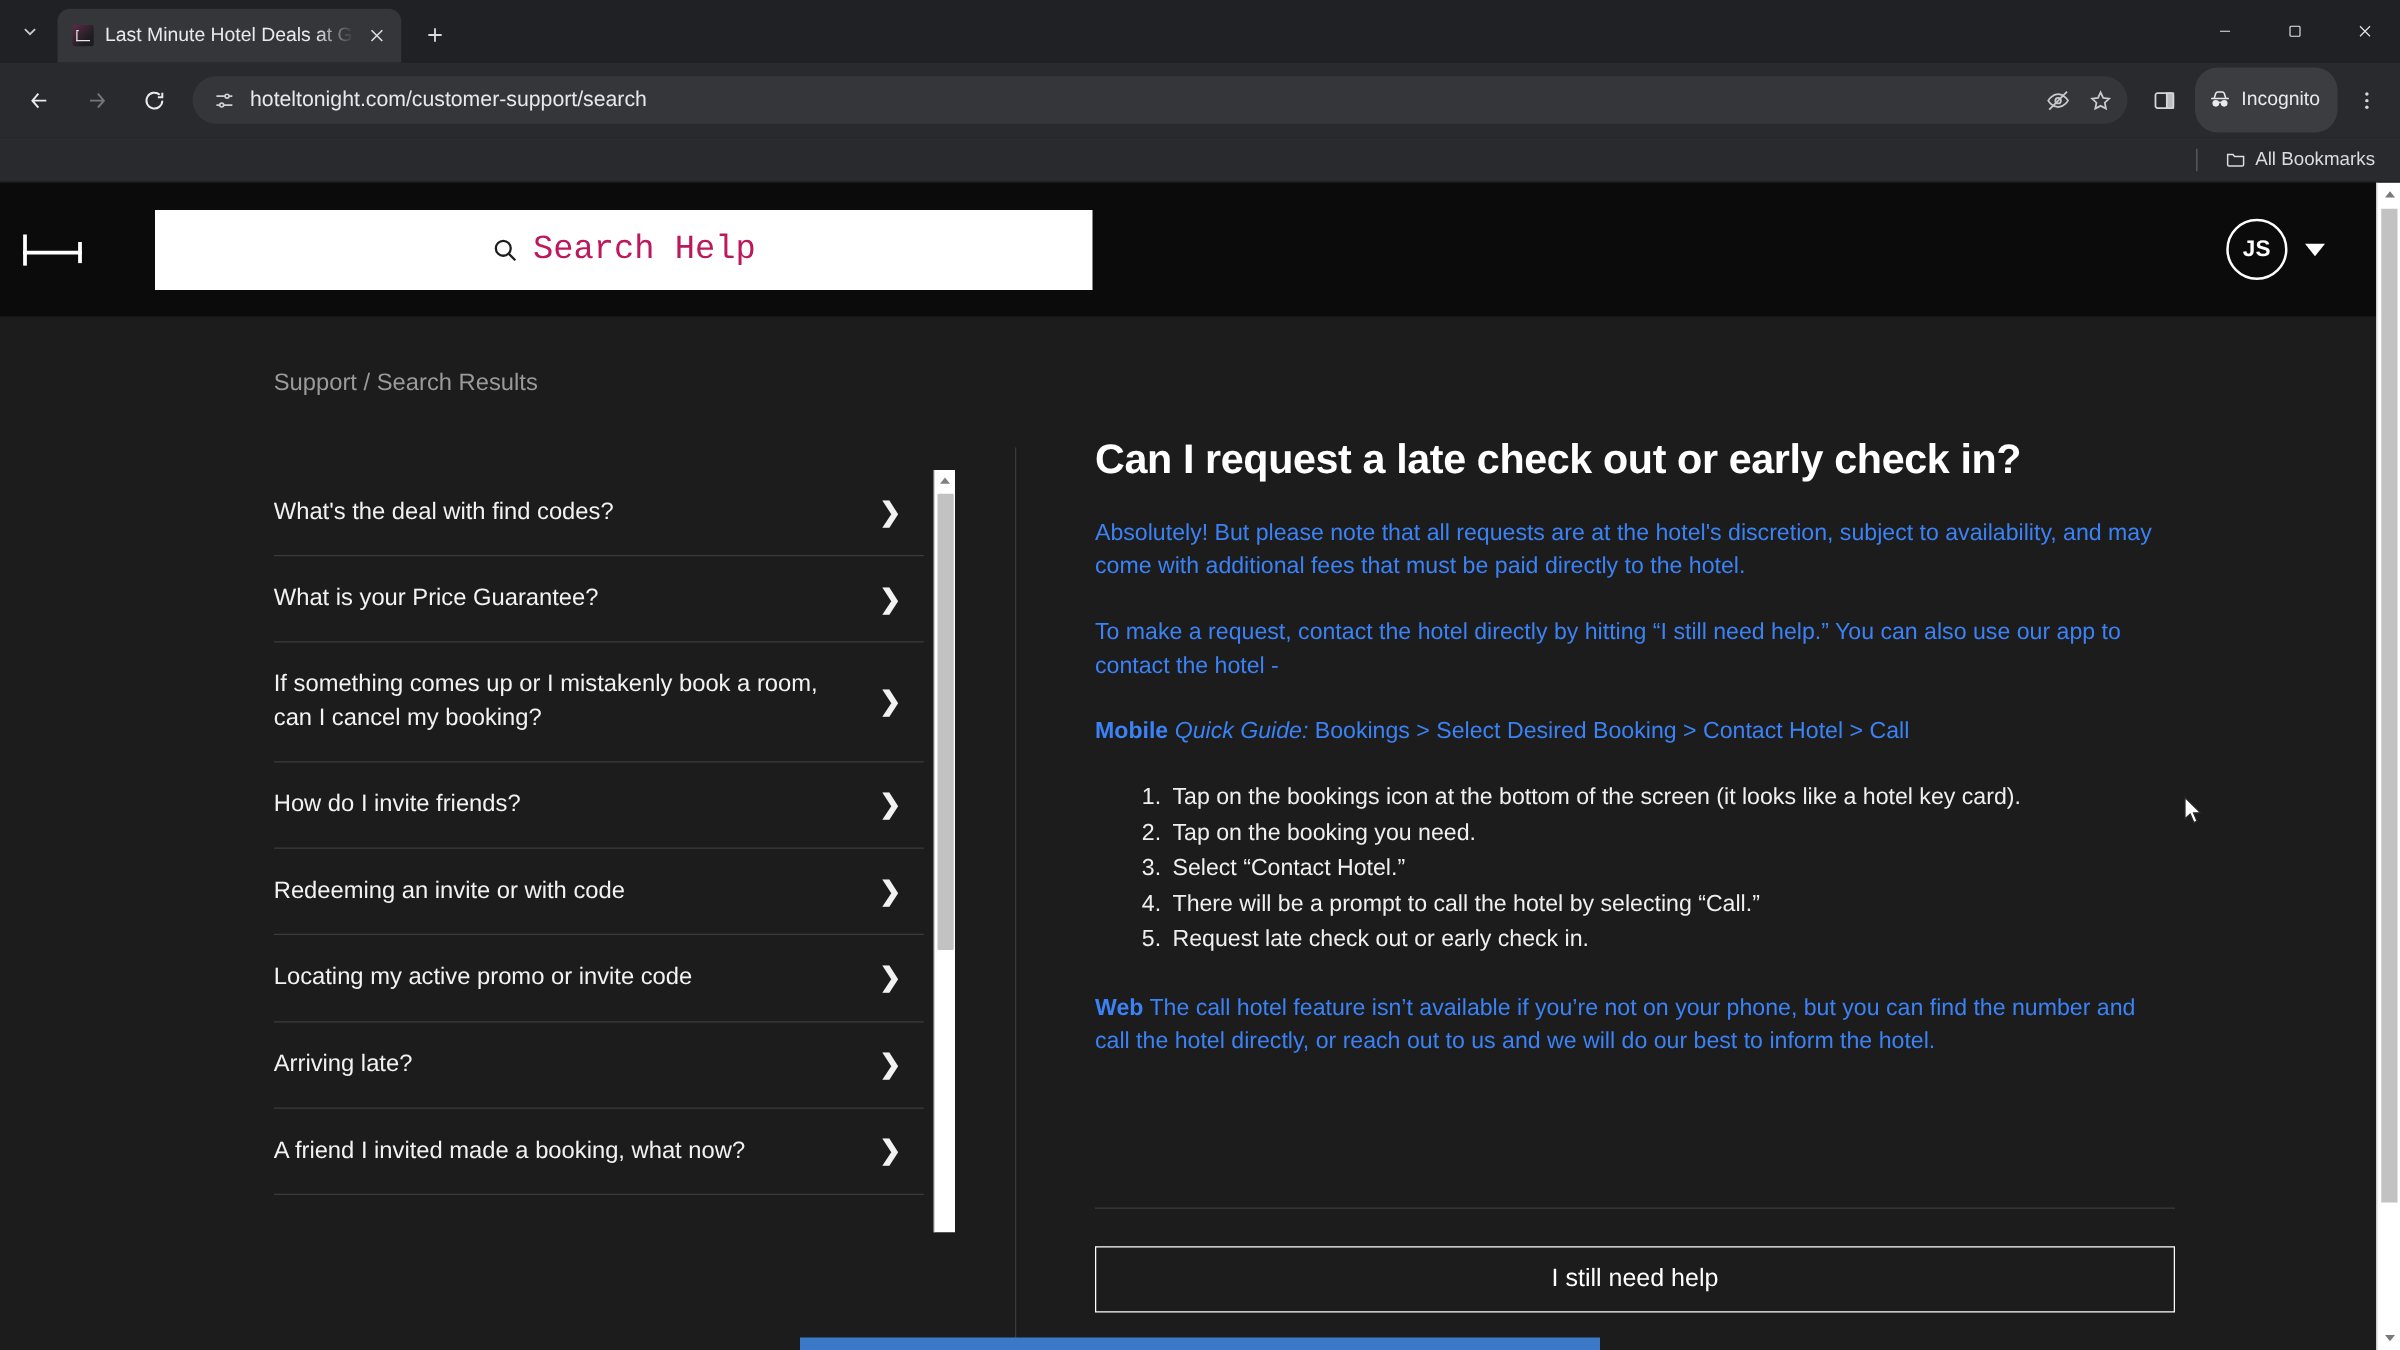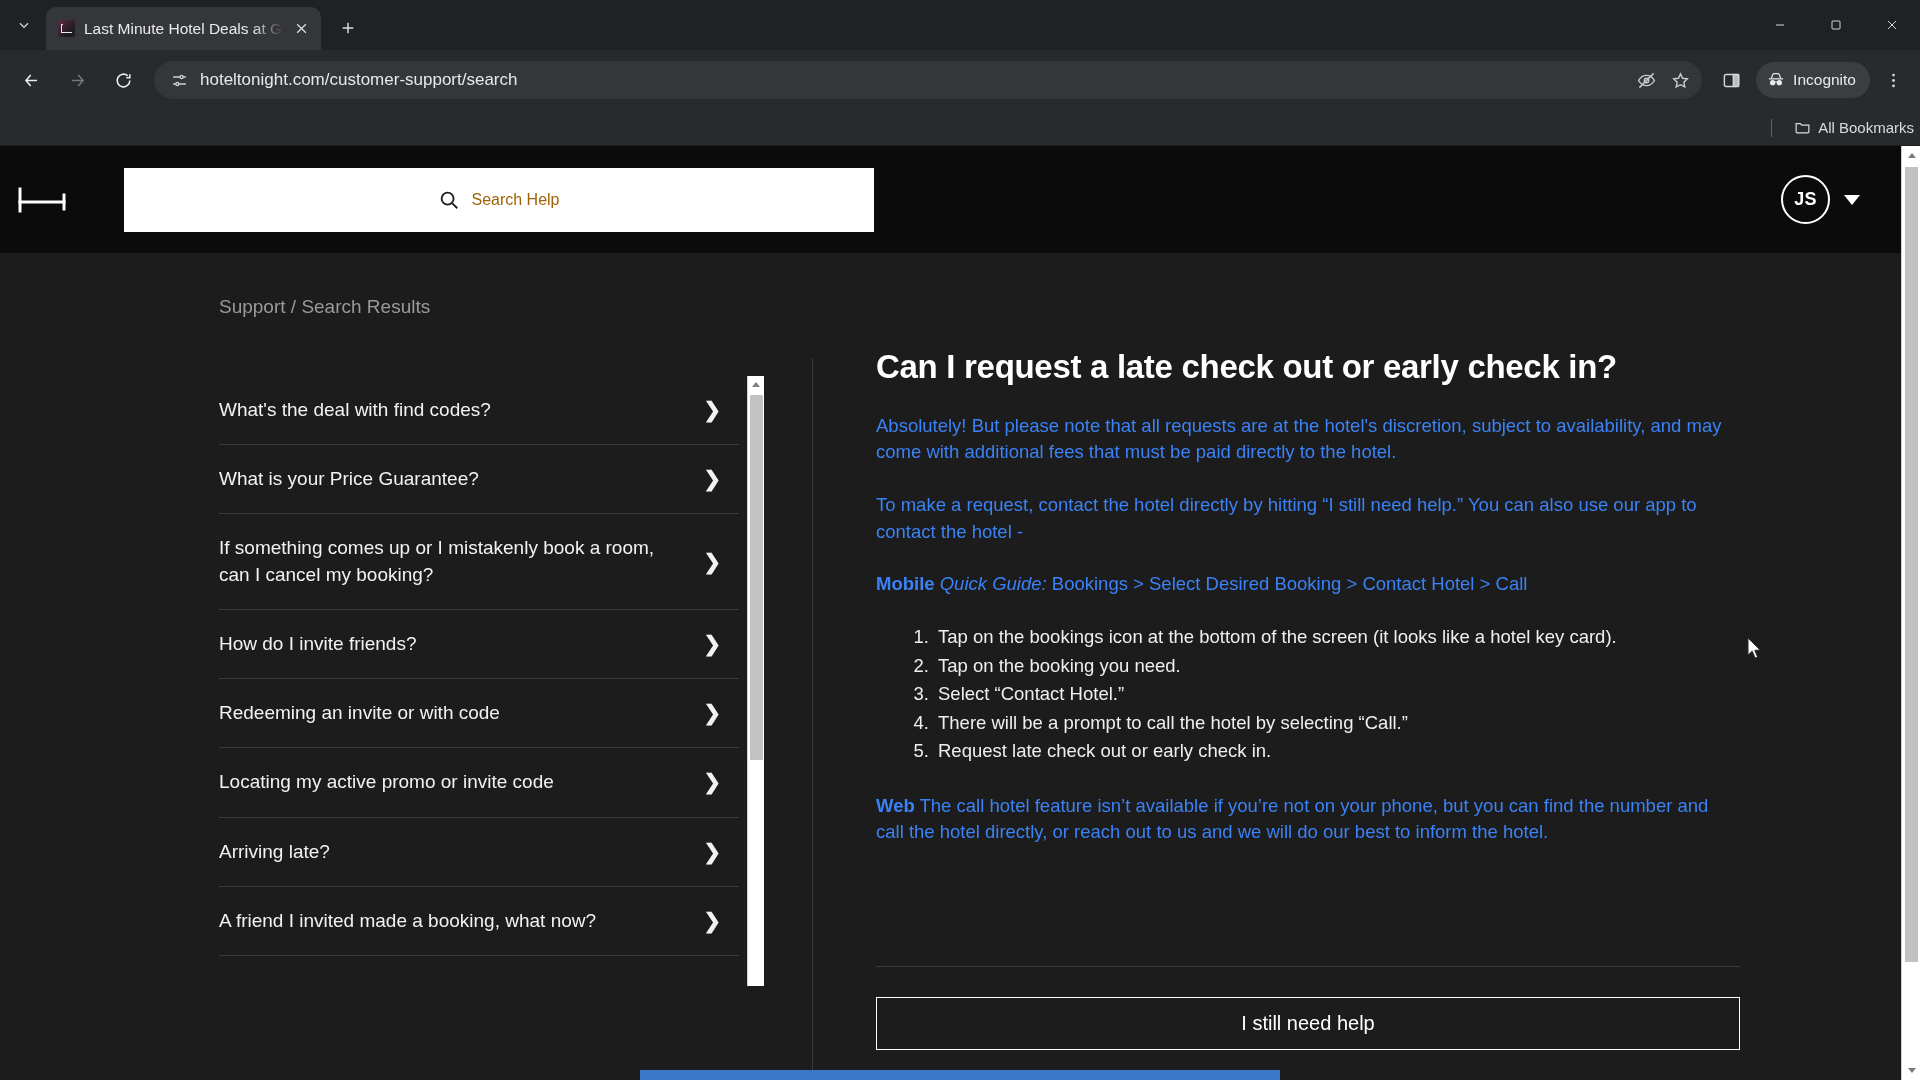--- a/index.html
+++ b/index.html
@@ -105,33 +105,33 @@
   }
   .omni-action svg { width: 19px; height: 19px; }
 
   .tb-right { display: flex; align-items: center; }
   .tb-icon {
     width: 38px; height: 38px; display: flex; align-items: center; justify-content: center;
     color: #d4d6d9; border-radius: 50%; margin: 0 2px;
   }
   .tb-icon svg { width: 19px; height: 19px; }
   .incognito-pill {
-    height: 36px; background: #3c3d40; border-radius: 18px;
+    height: 52px; background: #3c3d40; border-radius: 18px;
     display: flex; align-items: center; padding: 0 14px 0 10px; margin: 0 4px;
     color: #e8eaed; font-size: 15.5px; gap: 7px;
   }
   .incognito-pill svg { width: 20px; height: 20px; }
   .menu-dots {
     width: 38px; height: 38px; display: flex; align-items: center; justify-content: center;
     color: #d4d6d9;
   }
 
   .bookmarks-bar {
     height: 36px; background: #292a2d; display: flex; align-items: center;
-    justify-content: flex-end; gap: 10px;
+    justify-content: flex-end; padding-right: 14px; gap: 10px;
     border-bottom: 1px solid #1d1e20;
   }
   .bm-sep { width:1px; height:18px; background:#5f6368; margin-right: 6px; }
   .bm-all {
     display: flex; align-items: center; gap: 7px;
     color: #dadce0; font-size: 15px; padding: 4px 6px; border-radius: 4px;
   }
   .bm-all svg { width: 17px; height: 17px; }
 
   
@@ -146,21 +146,21 @@
   .logo {
     width: 56px; height: 40px; margin-left: 16px; position: relative; flex: 0 0 56px;
   }
   .logo svg { width: 56px; height: 40px; }
   .search-wrap {
     margin-left: 52px; width: 750px; height: 64px; background: #ffffff;
     display: flex; align-items: center; justify-content: center; gap: 11px;
   }
   .search-icon { color: #1d1d1d; display:flex; }
   .search-icon svg { width: 22px; height: 22px; }
-  .search-placeholder { color: #a16207; font-size: 16px; }
+  .search-placeholder { color: #be185d; font-size: 27px; font-family: Liberation Mono, monospace; }
 
   .avatar-group {
     position: absolute; right: 60px; display: flex; align-items: center; gap: 14px;
   }
   .avatar {
     width: 49px; height: 49px; border-radius: 50%; border: 2px solid #ffffff;
     display: flex; align-items: center; justify-content: center;
     color: #ffffff; font-size: 18px; font-weight: 700; letter-spacing: .3px;
   }
   .caret-down {

